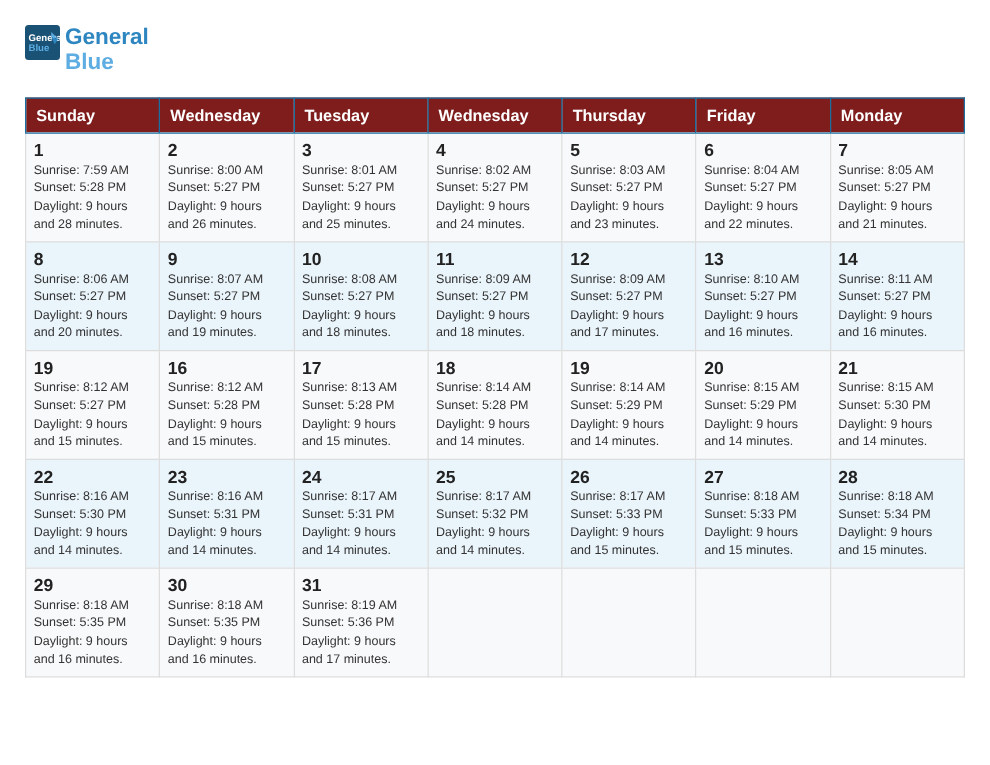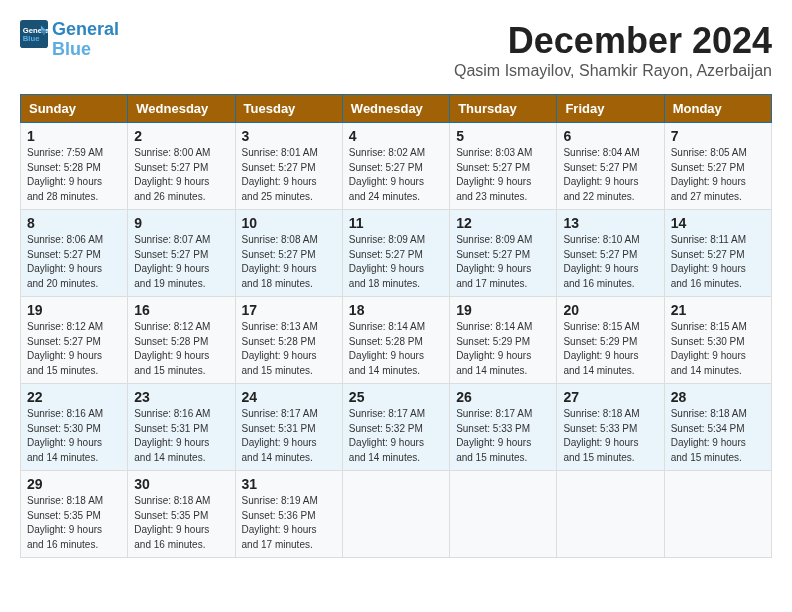--- a/index.html
+++ b/index.html
@@ -41,21 +41,21 @@
     .subtitle {
       font-size: 16px;
       color: #555;
     }
     .calendar-table {
       width: 100%;
       border-collapse: collapse;
       font-size: 11px;
     }
     .calendar-table thead tr th {
-      background-color: #a16207;
+      background-color: #7f1d1d;
       color: #fff;
       text-align: left;
       padding: 6px 8px;
       font-size: 13px;
       font-weight: bold;
       border: 1px solid #1a6fa0;
     }
     .calendar-table tbody tr td {
       vertical-align: top;
       padding: 5px 6px;
@@ -104,24 +104,20 @@
       <polygon points="30,8 38,16 30,14" fill="#5dade2"></polygon>
       <polygon points="30,14 38,16 34,22" fill="#2e86c1"></polygon>
     </svg>
     <div>
       <div class="logo-text">
         <span>General</span><br>
         <span style="color:#5dade2">Blue</span>
       </div>
     </div>
   </div>
-  <div class="title-section">
-    <div class="main-title">December 2024</div>
-    <div class="subtitle">Qasim Ismayilov, Shamkir Rayon, Azerbaijan</div>
-  </div>
 </div>
 
 <table class="calendar-table">
   <thead>
     <tr>
       <th>Sunday</th>
       <th>Wednesday</th>
       <th>Tuesday</th>
       <th>Wednesday</th>
       <th>Thursday</th>
@@ -177,21 +173,21 @@
           <span>Sunrise: 8:04 AM</span><br>
           <span>Sunset: 5:27 PM</span><br>
           <span>Daylight: 9 hours and 22 minutes.</span>
         </div>
       </td>
         <td>
         <span class="day-number">7</span>
         <div class="day-info">
           <span>Sunrise: 8:05 AM</span><br>
           <span>Sunset: 5:27 PM</span><br>
-          <span>Daylight: 9 hours and 27 minutes.</span>
+          <span>Daylight: 9 hours and 21 minutes.</span>
         </div>
       </td>
       </tr>
       <tr>
         <td>
         <span class="day-number">8</span>
         <div class="day-info">
           <span>Sunrise: 8:06 AM</span><br>
           <span>Sunset: 5:27 PM</span><br>
           <span>Daylight: 9 hours and 20 minutes.</span>

